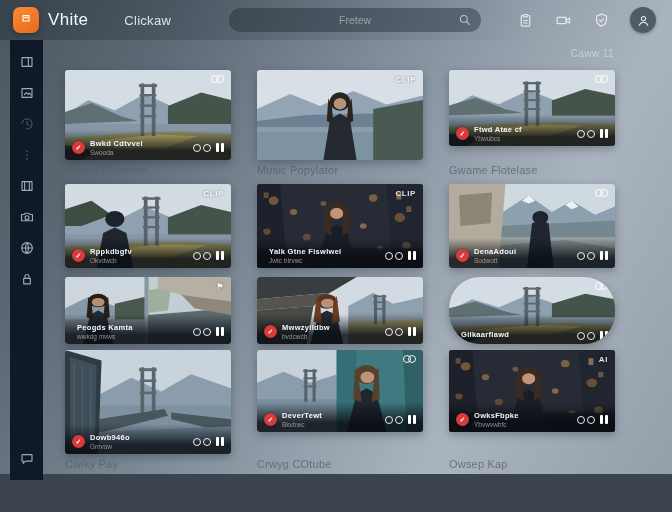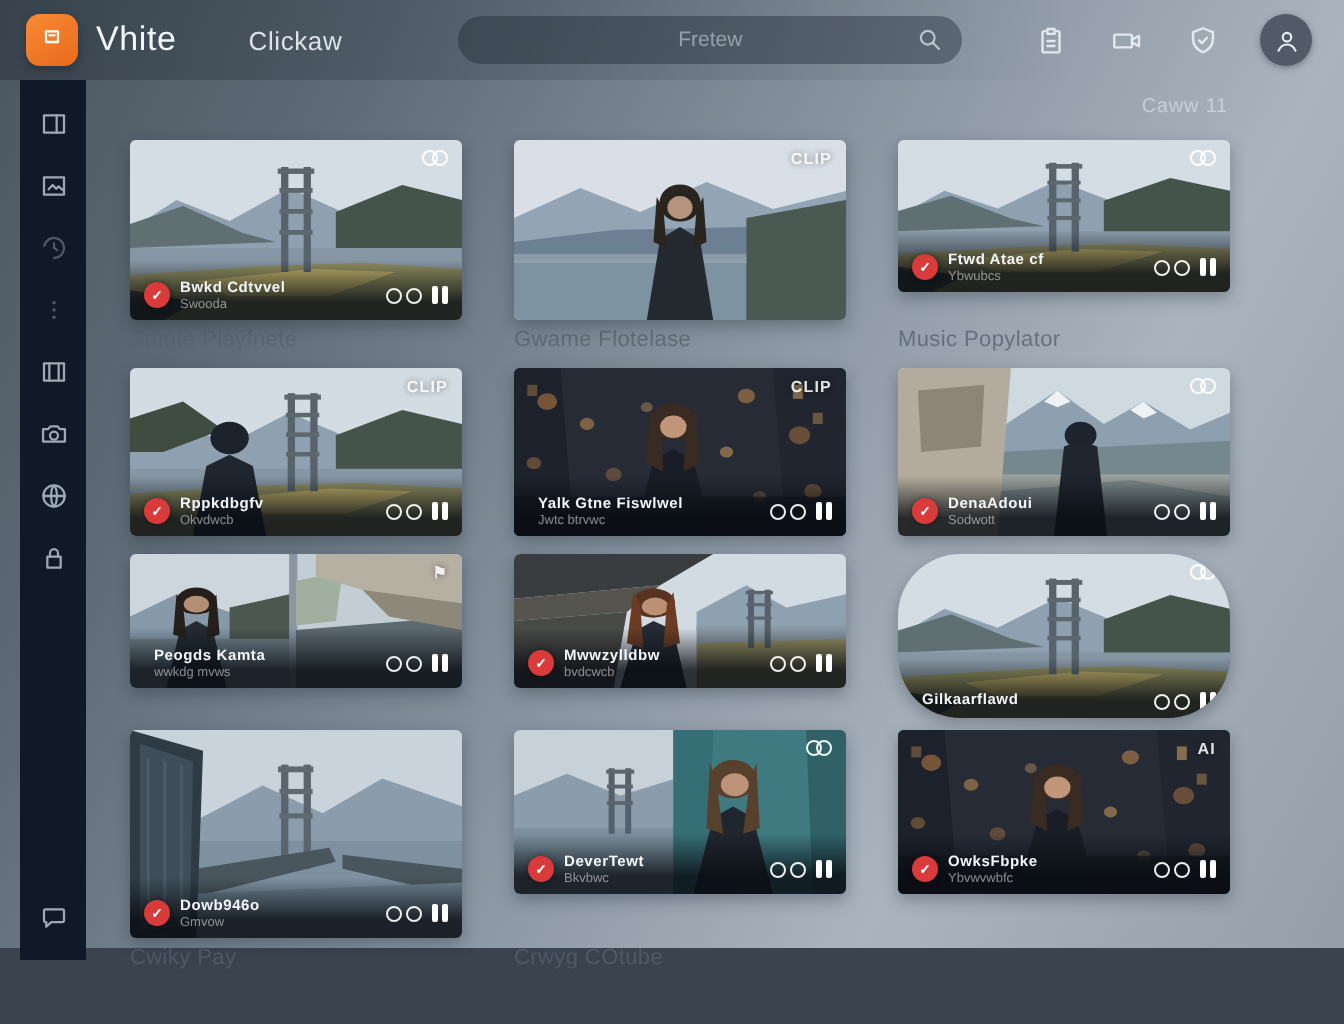--- a/index.html
+++ b/index.html
@@ -265,22 +265,22 @@
                   <i></i>
                   <i></i>
                 </span>
               </div>
             </div>
           </div>
         </div>
       </div>
       <div class="cap-row">
         <div class="cap">Smote Playfnete</div>
+        <div class="cap">Music Popylator</div>
         <div class="cap">Gwame Flotelase</div>
-        <div class="cap">Music Popylator</div>
       </div>
       <div class="grid-row" style="margin-bottom: 9px;">
         <div class="card" style="height: 84px;">
           <svg viewBox="0 0 100 60" preserveAspectRatio="none" class="scene">
             <rect x="0" y="0" width="100" height="60" fill="#d3dce3"></rect>
             <polygon points="0,30 14,20 30,27 48,16 66,25 84,19 100,24 100,42 0,42" fill="#8fa1b1"></polygon>
             <polygon points="62,24 82,15 100,20 100,60 62,60" fill="#45544b"></polygon>
             <rect x="0" y="36" width="100" height="10" fill="#8696a4"></rect>
             <polygon points="0,45 40,42 70,41 100,43 100,60 0,60" fill="#8f8d5f"></polygon>
             <polygon points="25,47 60,43 85,44 65,52 35,52" fill="#c9b96a" opacity="0.8"></polygon>
@@ -461,21 +461,21 @@
                 <span class="ring"></span>
                 <span class="ring"></span>
                 <span class="pause">
                   <i></i>
                   <i></i>
                 </span>
               </div>
             </div>
           </div>
         </div>
-        <div class="card" style="height: 82px; border-radius: 31px;">
+        <div class="card" style="height: 67px; border-radius: 31px;">
           <svg viewBox="0 0 100 60" preserveAspectRatio="none" class="scene">
             <rect x="0" y="0" width="100" height="60" fill="#d5dde4"></rect>
             <polygon points="0,30 14,20 30,27 48,16 66,25 84,19 100,24 100,42 0,42" fill="#8fa1b1"></polygon>
             <polygon points="62,24 82,15 100,20 100,60 62,60" fill="#45544b"></polygon>
             <polygon points="0,28 16,22 34,31 44,34 0,36" fill="#5f6f72"></polygon>
             <rect x="0" y="36" width="100" height="10" fill="#8696a4"></rect>
             <polygon points="0,45 40,42 70,41 100,43 100,60 0,60" fill="#8f8d5f"></polygon>
             <polygon points="20,47 55,43 80,44 60,52 30,52" fill="#c9b96a" opacity="0.8"></polygon>
             <polygon points="0,50 20,54 10,60 0,60" fill="#3c463c"></polygon>
             <rect x="45.5" y="9" width="2.2" height="35" fill="#57626b"></rect>
@@ -626,17 +626,18 @@
                   <i></i>
                 </span>
               </div>
             </div>
           </div>
         </div>
       </div>
       <div class="cap-row">
         <div class="cap">Cwiky Pay</div>
         <div class="cap">Crwyg COtube</div>
+        <div class="cap">Owsep Kap</div>
       </div>
     </div>
 </div>
 
 <div class="footer"></div>
 
 </body></html>

